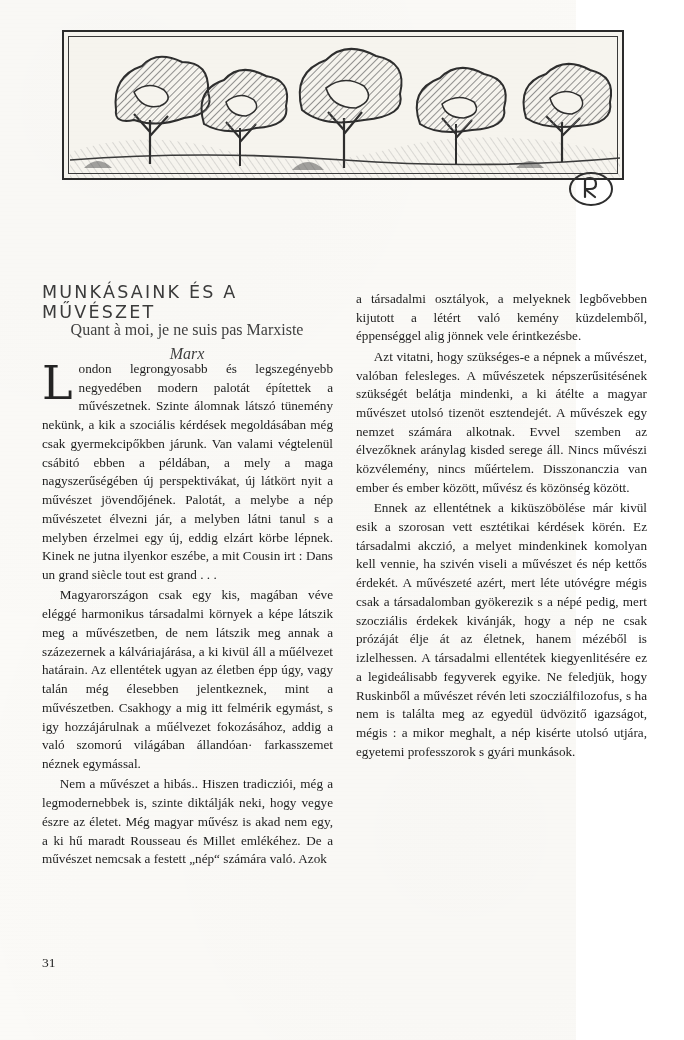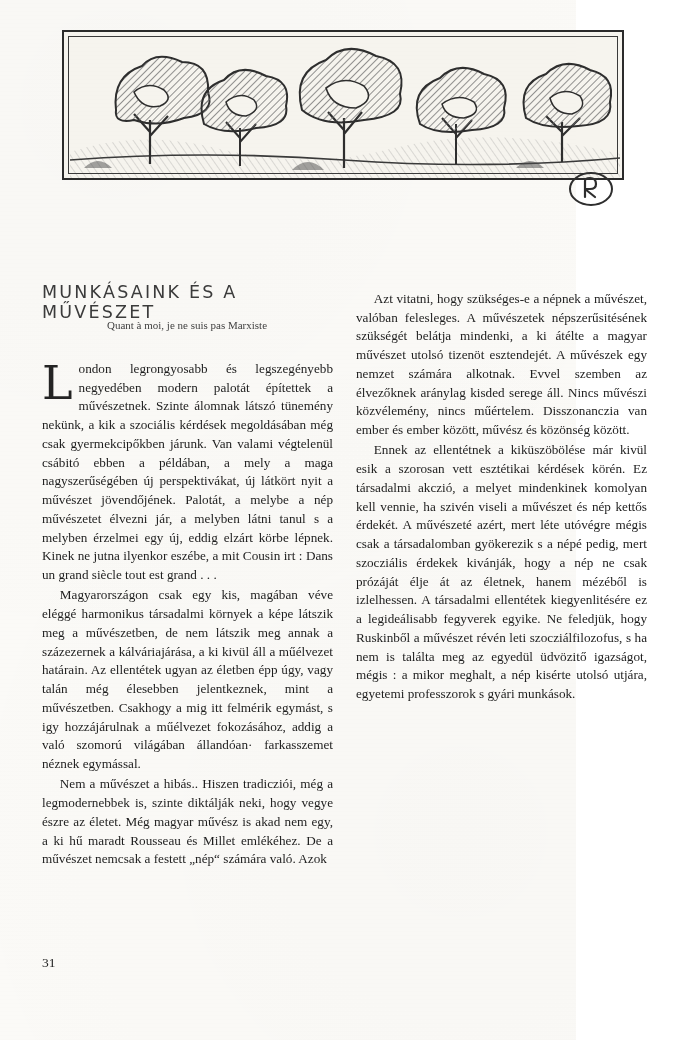--- a/index.html
+++ b/index.html
@@ -66,21 +66,21 @@
     letter-spacing: 2.2px;
     color: #3b3b3b;
     font-weight: 400;
   }
   .epigraph {
     position: absolute;
     left: 42px;
     top: 318px;
     width: 290px;
     text-align: center;
-    font-size: 11px;
+    font-size: 16px;
     color: #3f3f3f;
     line-height: 1.45;
   }
   .epigraph .attrib {
     display: block;
     font-style: italic;
     margin-top: 1px;
   }
 
   
@@ -196,29 +196,31 @@
     </div>
     <svg class="monogram" viewBox="0 0 46 38">
       <ellipse cx="23" cy="19" rx="21" ry="16" fill="none" stroke="#2e2e2e" stroke-width="2"></ellipse>
       <path d="M17 27 L17 11 q 0 -3 5 -3 q 6 0 6 6 q 0 5 -6 5 l -5 0 l 10 8" fill="none" stroke="#2e2e2e" stroke-width="2.2" stroke-linecap="round" stroke-linejoin="round"></path>
     </svg>
   </div>
 
   <div class="article-title">MUNKÁSAINK ÉS A MŰVÉSZET</div>
   <div class="epigraph">
     <span>Quant à moi, je ne suis pas Marxiste</span>
+    <span class="attrib">Marx</span>
   </div>
 
   <div class="col left">
     <p class="first"><span class="dropcap">L</span><span>ondon legrongyosabb és legszegényebb negyedében modern palotát építettek a művészetnek. Szinte álomnak látszó tünemény nekünk, a kik a szociális kérdések megoldásában még csak gyermekcipőkben járunk. Van valami végtelenül csábitó ebben a példában, a mely a maga nagyszerűségében új perspektivákat, új látkört nyit a művészet jövendőjének. Palotát, a melybe a nép művészetet élvezni jár, a melyben látni tanul s a melyben érzelmei egy új, eddig elzárt körbe lépnek. Kinek ne jutna ilyenkor eszébe, a mit Cousin irt : Dans un grand siècle tout est grand . . .</span></p>
     <p>Magyarországon csak egy kis, magában véve eléggé harmonikus társadalmi környek a képe látszik meg a művészetben, de nem látszik meg annak a százezernek a kálváriajárása, a ki kivül áll a műélvezet határain. Az ellentétek ugyan az életben épp úgy, vagy talán még élesebben jelentkeznek, mint a művészetben. Csakhogy a mig itt felmérik egymást, s igy hozzájárulnak a műélvezet fokozásához, addig a való szomorú világában állandóan· farkasszemet néznek egymással.</p>
     <p>Nem a művészet a hibás.. Hiszen tradicziói, még a legmodernebbek is, szinte diktálják neki, hogy vegye észre az életet. Még magyar művész is akad nem egy, a ki hű maradt Rousseau és Millet emlékéhez. De a művészet nemcsak a festett „nép“ számára való. Azok</p>
   </div>
 
   <div class="col right">
+    <p class="first">a társadalmi osztályok, a melyeknek legbővebben kijutott a létért való kemény küzdelemből, éppenséggel alig jönnek vele érintkezésbe.</p>
     <p>Azt vitatni, hogy szükséges-e a népnek a művészet, valóban felesleges. A művészetek népszerűsitésének szükségét belátja mindenki, a ki átélte a magyar művészet utolsó tizenöt esztendejét. A művészek egy nemzet számára alkotnak. Evvel szemben az élvezőknek aránylag kisded serege áll. Nincs művészi közvélemény, nincs műértelem. Disszonanczia van ember és ember között, művész és közönség között.</p>
     <p>Ennek az ellentétnek a kiküszöbölése már kivül esik a szorosan vett esztétikai kérdések körén. Ez társadalmi akczió, a melyet mindenkinek komolyan kell vennie, ha szivén viseli a művészet és nép kettős érdekét. A művészeté azért, mert léte utóvégre mégis csak a társadalomban gyökerezik s a népé pedig, mert szocziális érdekek kivánják, hogy a nép ne csak prózáját élje át az életnek, hanem mézéből is izlelhessen. A társadalmi ellentétek kiegyenlitésére ez a legideálisabb fegyverek egyike. Ne feledjük, hogy Ruskinből a művészet révén leti szocziálfilozofus, s ha nem is találta meg az egyedül üdvözitő igazságot, mégis : a mikor meghalt, a nép kisérte utolsó utjára, egyetemi professzorok s gyári munkások.</p>
   </div>
 
   <div class="folio">31</div>
 
   <div class="grain"></div>
 </div>
 
 </body></html>

